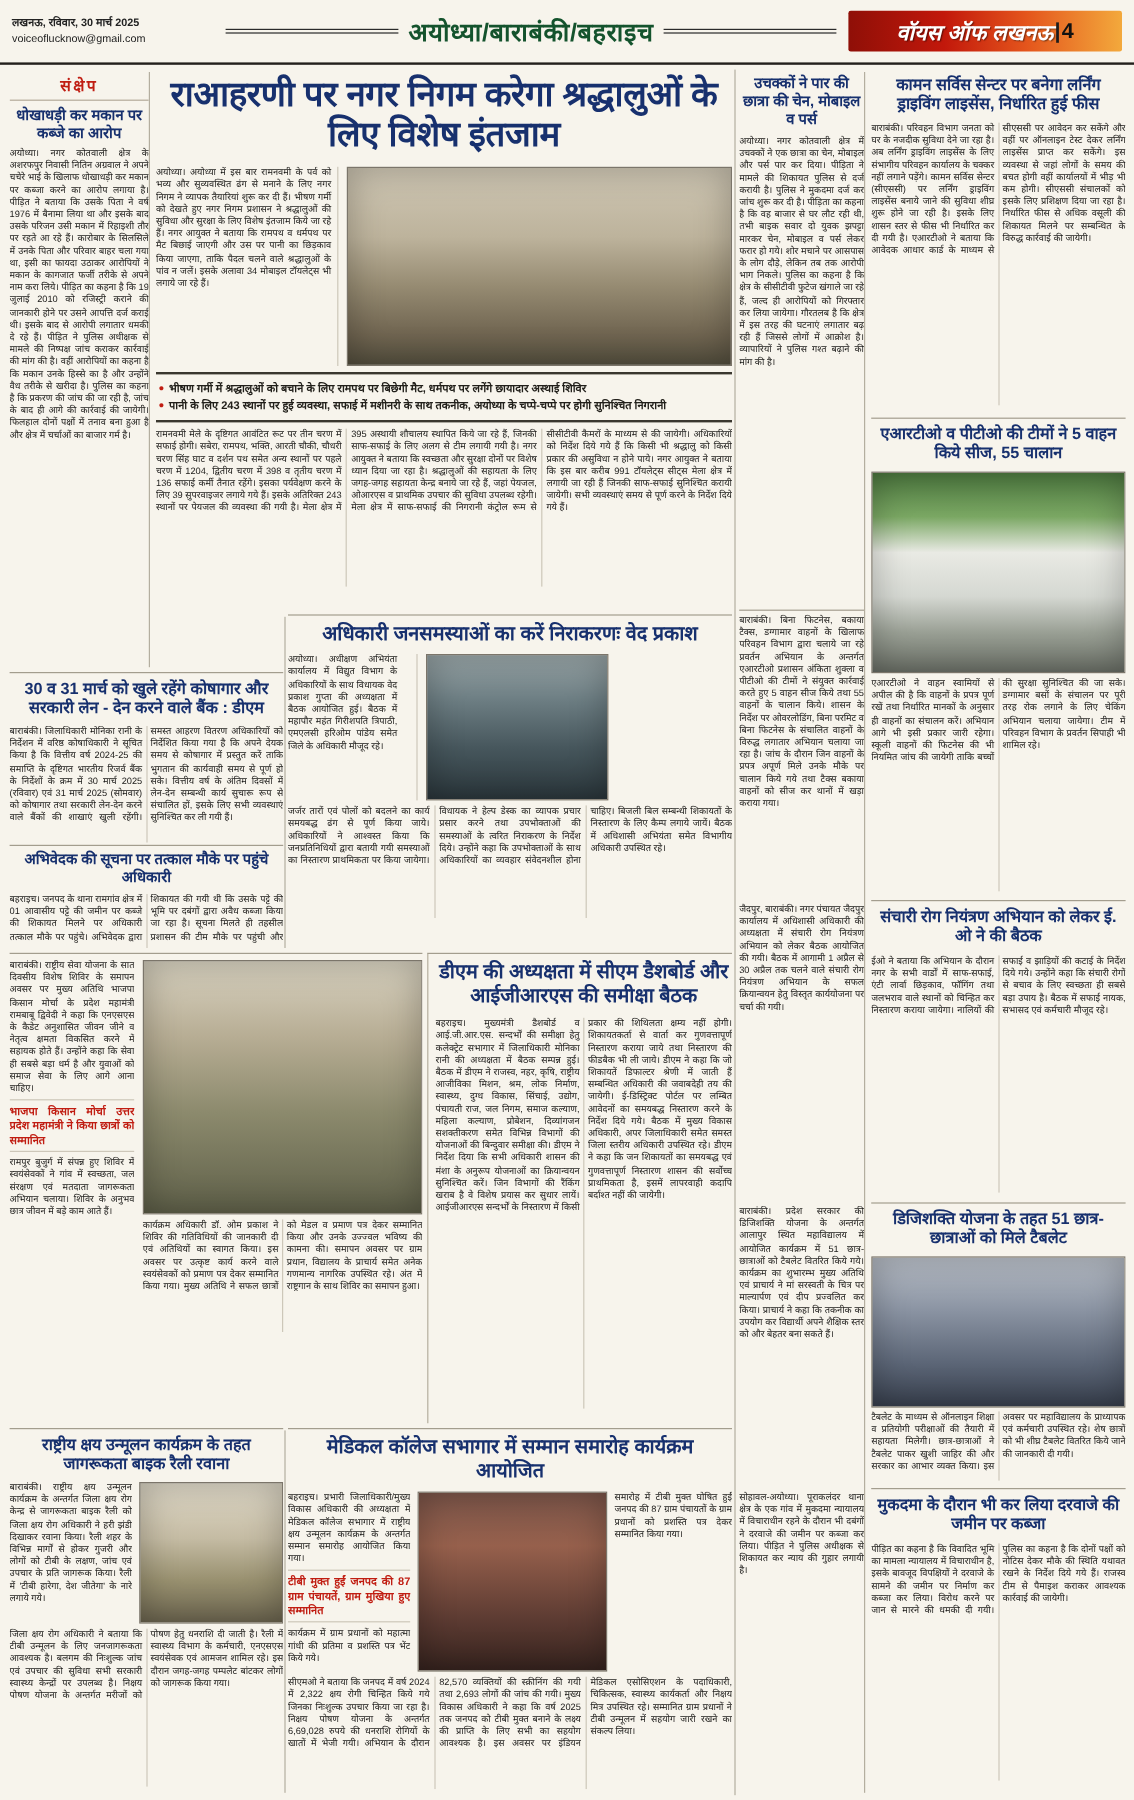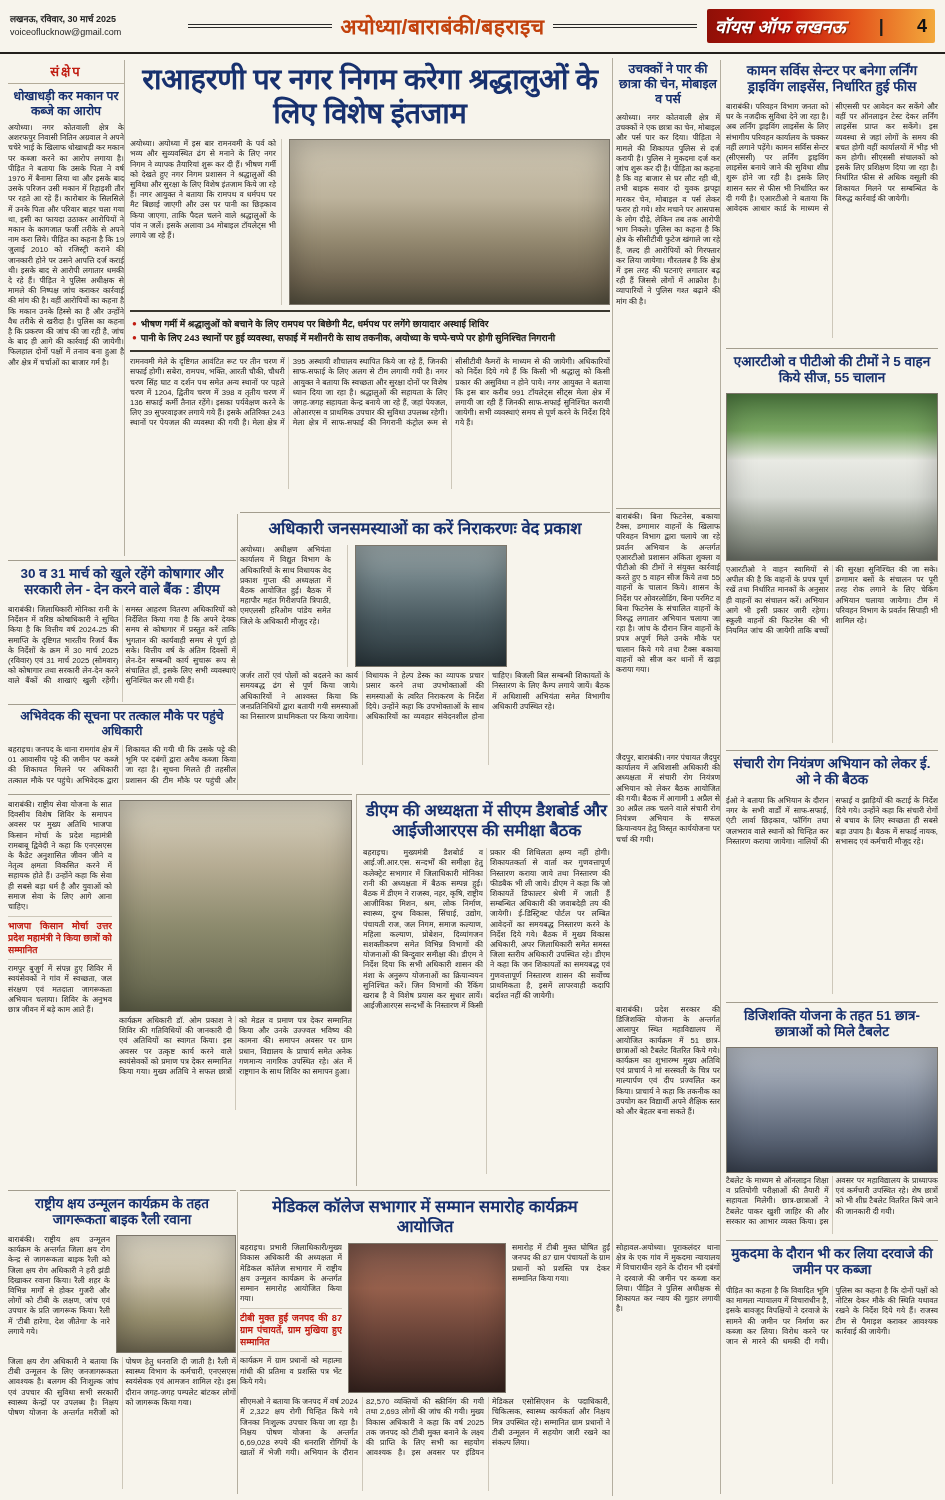--- a/index.html
+++ b/index.html
@@ -7,22 +7,22 @@
   .page { position:relative; width:945px; height:1500px; margin:0 auto; background:#f7f4ec;
           font-family:"Liberation Sans","DejaVu Sans",sans-serif; overflow:hidden; }
 
   
   #header { position:absolute; left:0; top:0; width:945px; height:54px; display:flex;
             align-items:center; gap:10px; padding:4px 10px; border-bottom:2.5px solid #23201c; }
   .pub-info { width:168px; font-size:9px; color:#222; line-height:1.5; }
   .pub-info .date { font-weight:bold; }
   .region-wrap { flex:1; display:flex; align-items:center; gap:8px; }
   .hline { flex:1; height:4px; border-top:1px solid #2a2a2a; border-bottom:1px solid #2a2a2a; }
-  h1.region { font-size:21px; font-weight:900; color:#c2410c; white-space:nowrap; letter-spacing:.5px; }
-  .masthead { width:228px; height:34px; display:flex; align-items:center; justify-content:space-between;
+  h1.region { font-size:21px; font-weight:900; color:#14532d; white-space:nowrap; letter-spacing:.5px; }
+  .masthead { width:228px; height:34px; display:flex; align-items:center; justify-content:center;
               padding:0 8px; border-radius:2px;
               background:linear-gradient(90deg,#8f0f07,#c2180b 35%,#e4551c 65%,#f3a93c 100%); }
   .mast-name { color:#fff; font-weight:900; font-style:italic; font-size:18px; text-shadow:1px 1px 1px rgba(0,0,0,.45); white-space:nowrap; }
   .mast-sep { color:#1c1c1c; font-weight:bold; font-size:18px; margin:0 1px; }
   .mast-page { color:#111; font-weight:900; font-size:18px; }
 
   
   section.art { position:absolute; overflow:hidden; }
   .bt { border-top:1px solid #a39d8e; }
   .hl { color:#17306e; font-weight:800; line-height:1.22; text-align:center; }

